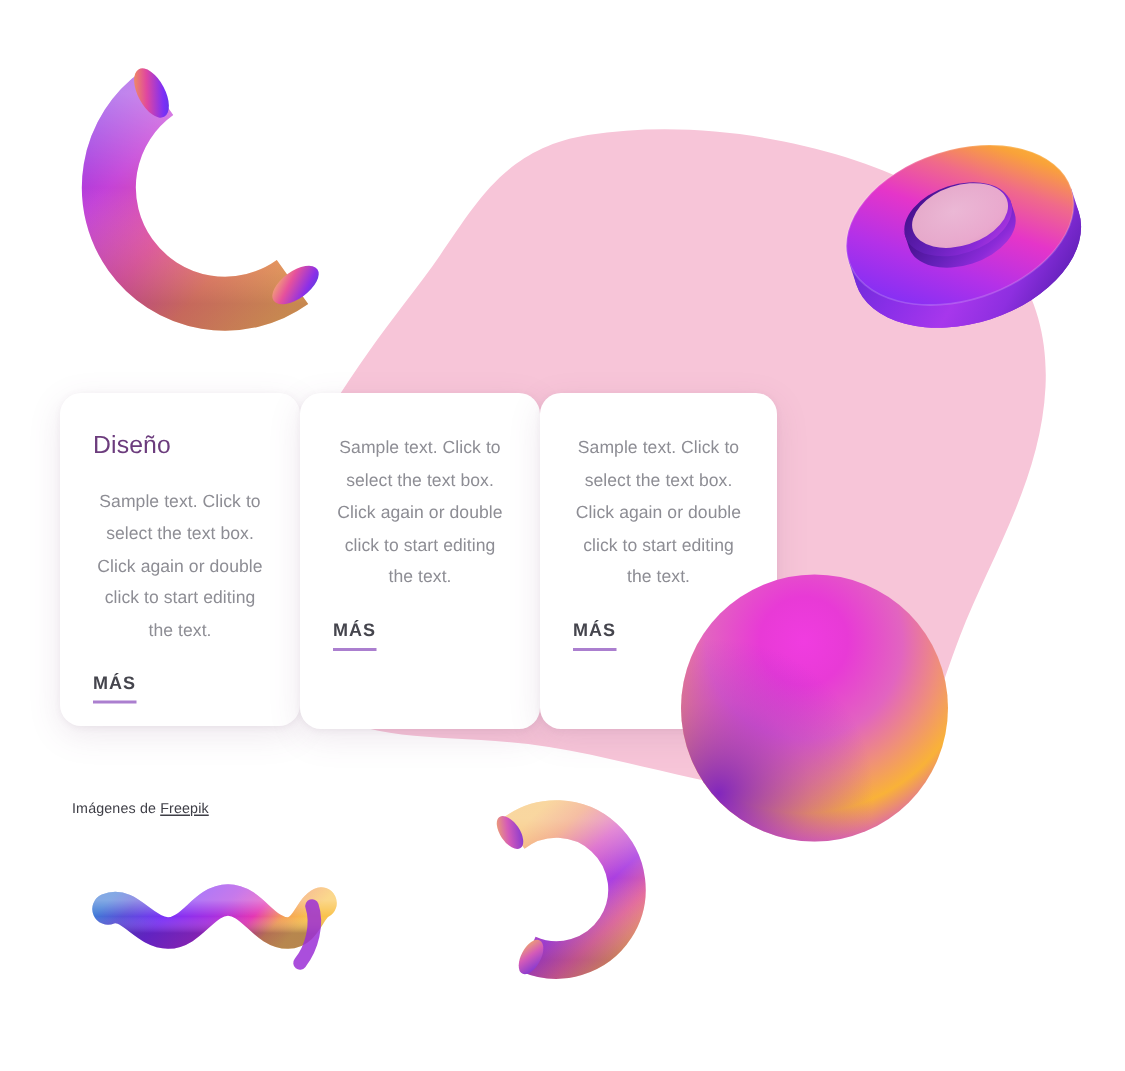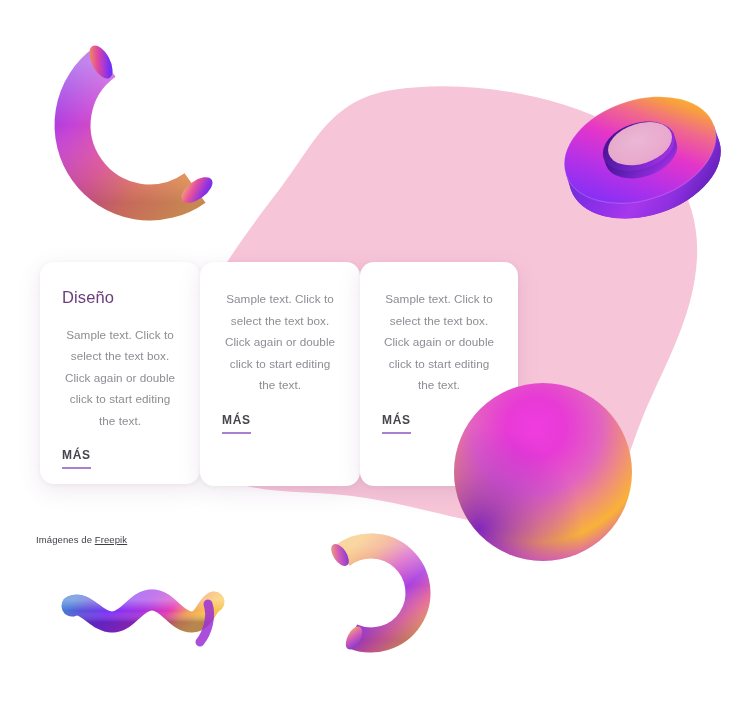--- a/index.html
+++ b/index.html
@@ -90,21 +90,21 @@
     letter-spacing: 0.7px;
     color: #45454d;
     text-decoration: none;
     padding-bottom: 5px;
     border-bottom: 2.5px solid #ab7fcf;
   }
 
   
   .credit {
     position: absolute;
-    left: 36px;
+    left: 48px;
     top: 534px;
     z-index: 6;
     font-size: 9.5px;
     color: #3e3e46;
     letter-spacing: 0.1px;
   }
   .credit a {
     color: #3e3e46;
     text-decoration: underline;
   }

